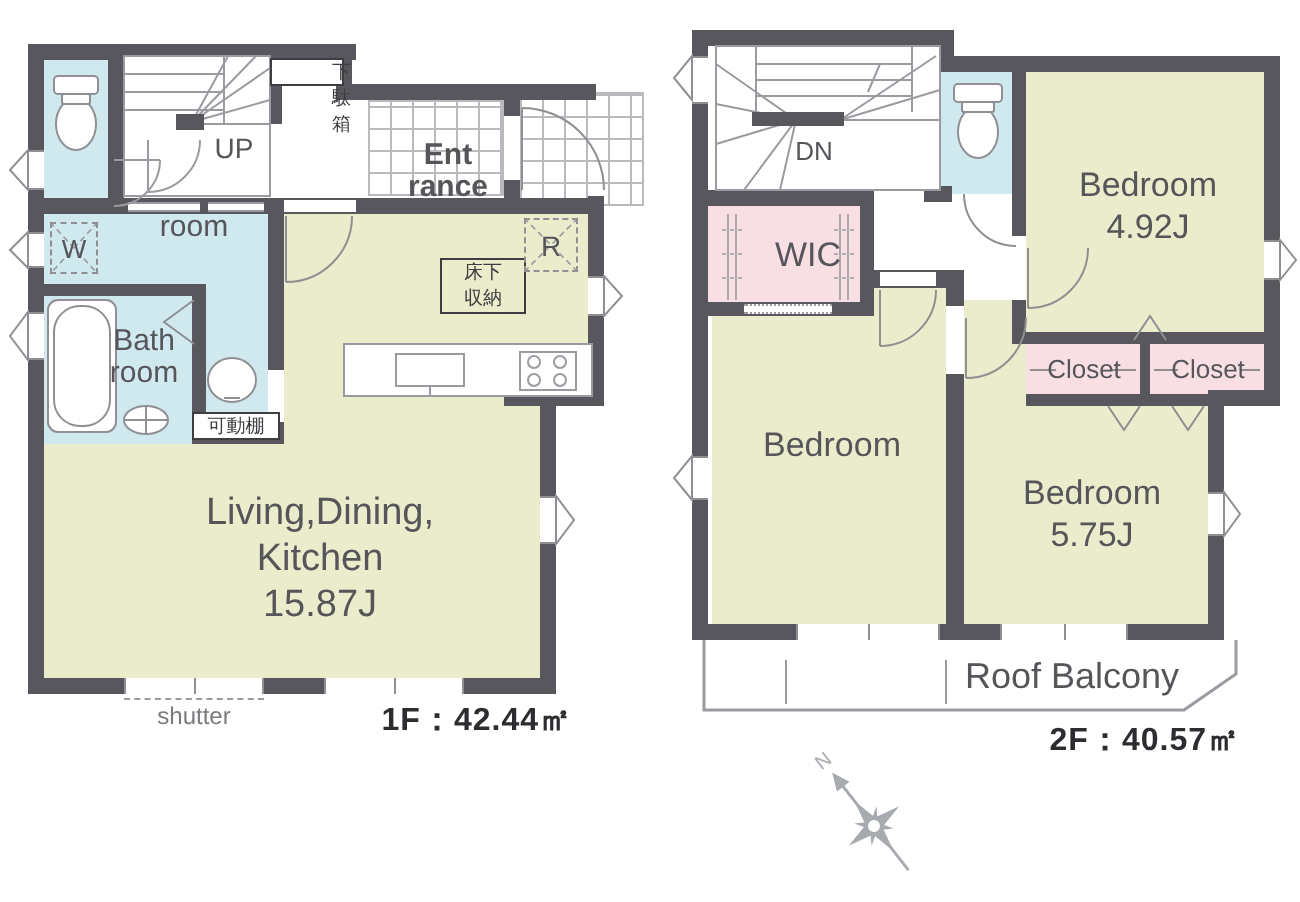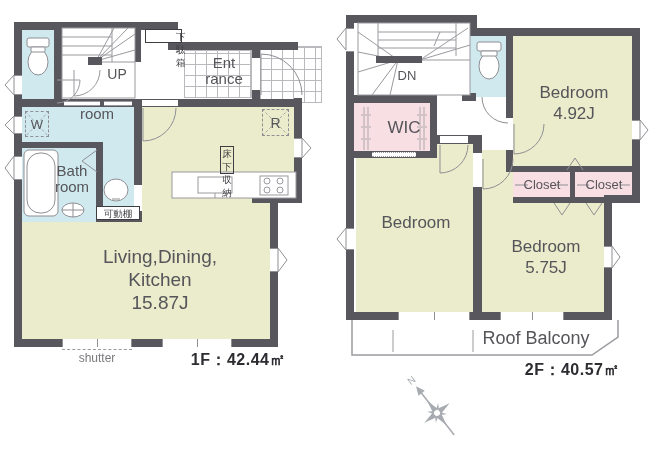--- a/index.html
+++ b/index.html
@@ -232,39 +232,39 @@
     <polygon points="0,-34 -4,-25 4,-25" fill="#a7abb0"></polygon>
     <g fill="#a7abb0">
       <polygon points="0,-16 3,-3 16,0 3,3 0,16 -3,3 -16,0 -3,-3"></polygon>
       <polygon points="0,-16 3,-3 16,0 3,3 0,16 -3,3 -16,0 -3,-3" transform="rotate(45) scale(0.62)"></polygon>
     </g>
     <circle cx="0" cy="0" r="3.5" fill="#ffffff" stroke="#a7abb0" stroke-width="1"></circle>
     <text x="0" y="-38" text-anchor="middle" font-size="10" fill="#a7abb0" font-family="Liberation Sans, sans-serif">N</text>
   </g>
 </svg>
 
-<div class="box-label" style="left:145px;top:29px;width:37px;height:14px;font-size:9.5px;line-height:13px;padding-left:30px;">
+<div class="box-label" style="left:135px;top:29px;width:37px;height:14px;font-size:9.5px;line-height:13px;padding-left:30px;">
   <span>下駄箱</span>
 </div>
-<div class="box-label" style="left:220px;top:146px;width:14px;height:28px;font-size:9.5px;line-height:13px;background:transparent;">
+<div class="box-label" style="left:220px;top:129px;width:43px;height:28px;font-size:9.5px;line-height:13px;background:transparent;">
   <div>床下</div>
   <div>収納</div>
 </div>
 <div class="box-label" style="left:96px;top:206px;width:44px;height:14px;font-size:9.5px;line-height:13px;">
   <span>可動棚</span>
 </div>
 <div class="dash-box" style="left:25px;top:111px;width:24px;height:26px;font-size:13px;line-height:26px;">
   <span>W</span>
 </div>
 <div class="dash-box" style="left:262px;top:109px;width:27px;height:27px;font-size:14px;line-height:27px;">
   <span>R</span>
 </div>
 
 <div class="lbl" style="left:98px;top:66px;width:38px;font-size:14px;">UP</div>
-<div class="lbl small-name" style="left:192px;top:55px;width:64px;">
+<div class="lbl small-name" style="left:192px;top:70px;width:64px;font-weight:bold;">
   <div>Ent</div>
   <div>rance</div>
 </div>
 <div class="lbl small-name" style="left:55px;top:106px;width:84px;">
   <div>room</div>
 </div>
 <div class="lbl small-name" style="left:40px;top:163px;width:64px;">
   <div>Bath</div>
   <div>room</div>
 </div>

